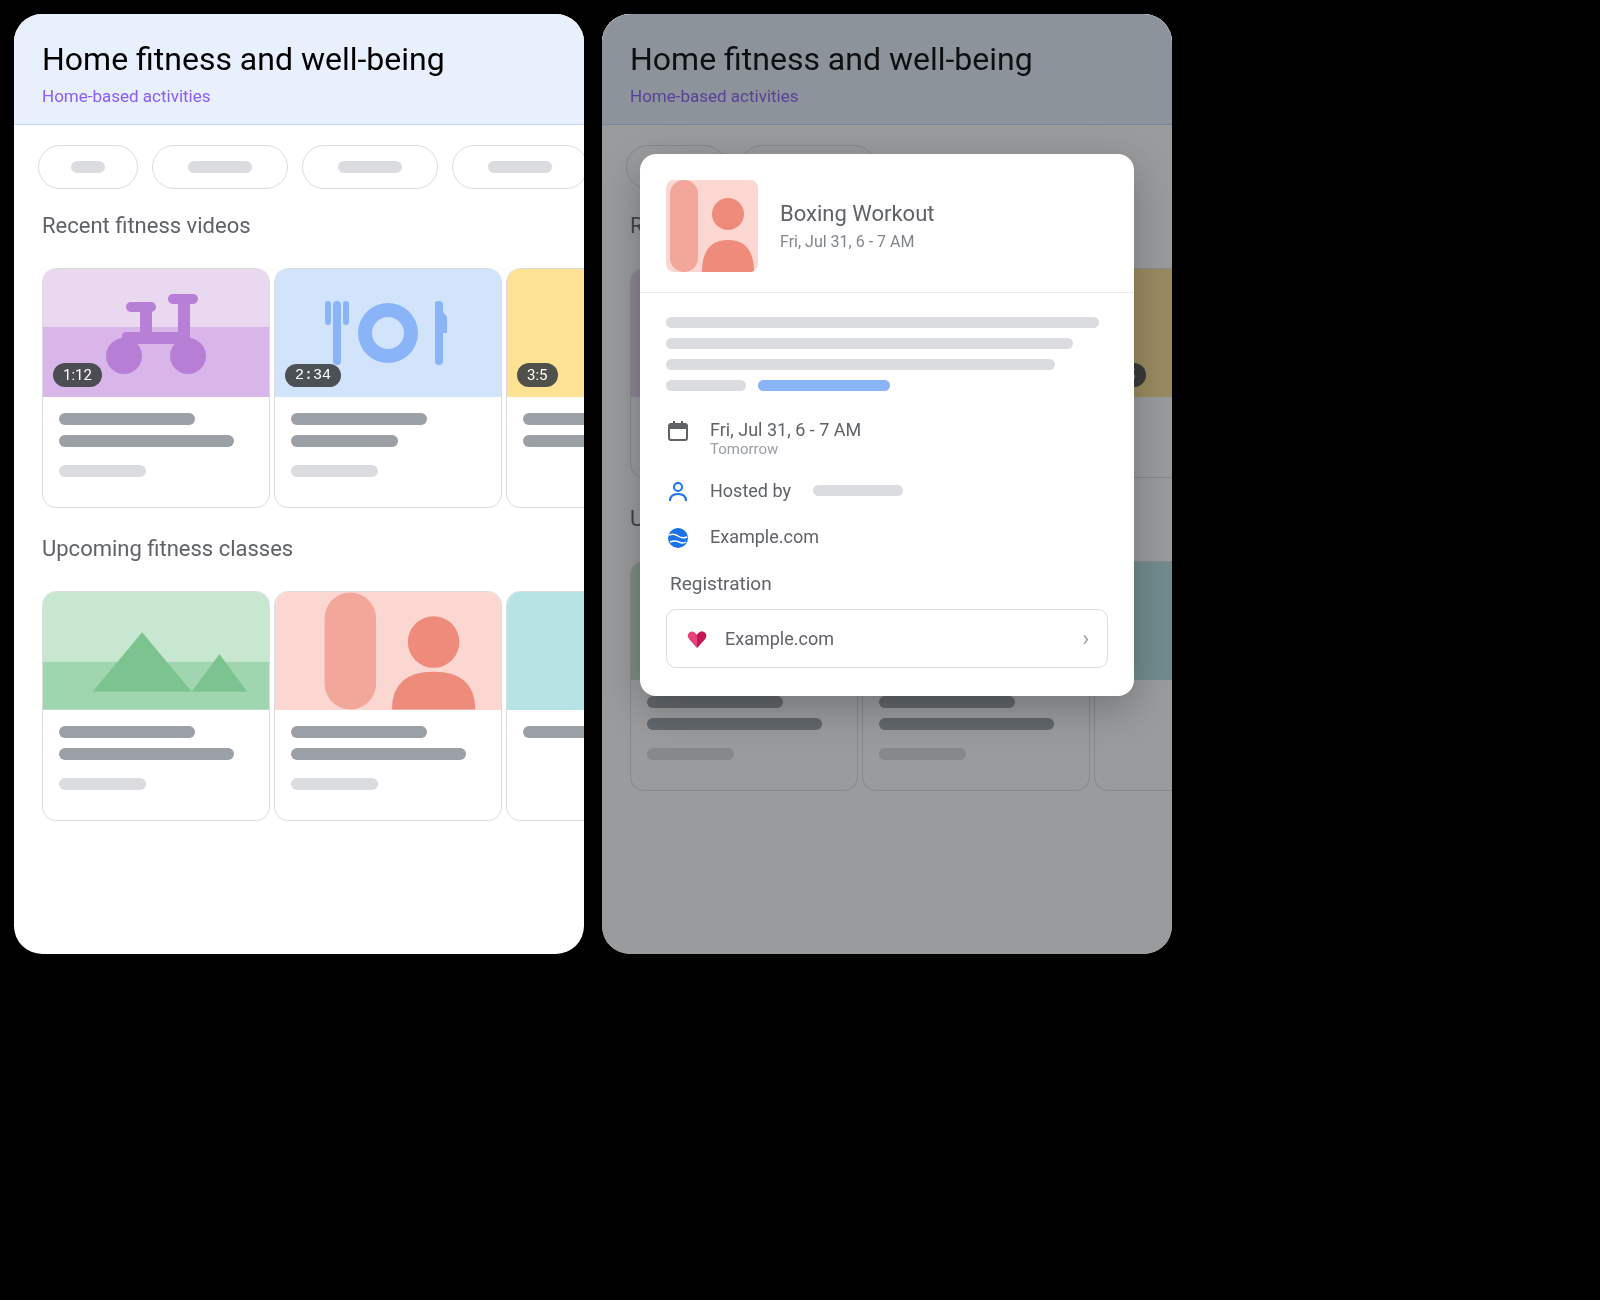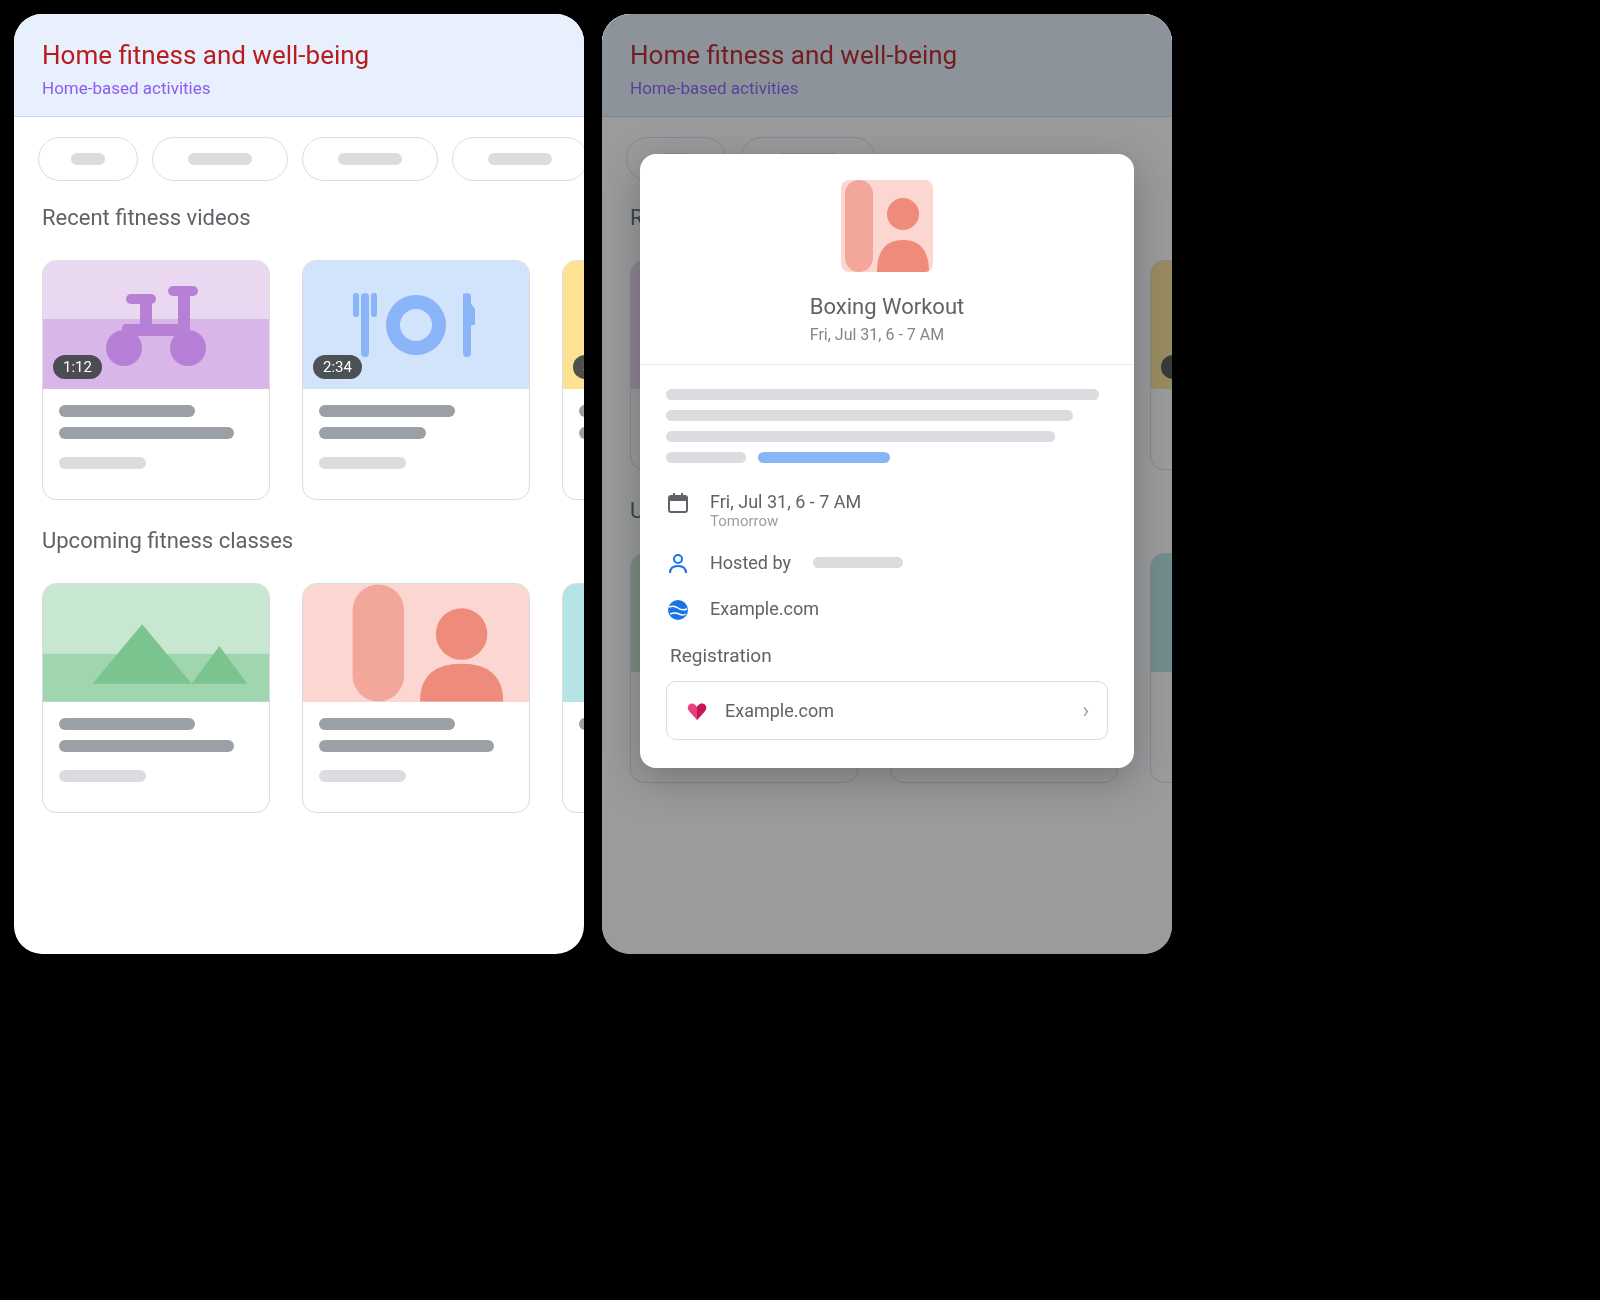--- a/index.html
+++ b/index.html
@@ -18,23 +18,23 @@
     border-radius: 28px;
     overflow: hidden;
     position: relative;
   }
   .header {
     background: #e8f0fe;
     padding: 26px 28px 18px;
     border-bottom: 1px solid #c2d7f5;
   }
   .header h1 {
-    font-size: 26px;
+    font-size: 32px;
     font-weight: 400;
-    color: #b91c1c;
+    color: #000000;
     margin-bottom: 8px;
   }
   .header .sub {
     font-size: 17px;
     color: #8b5cf6;
   }
   .chips {
     display: flex;
     gap: 14px;
     padding: 20px 24px 24px;
@@ -54,21 +54,21 @@
     border-radius: 999px;
     height: 12px;
   }
   .section-title {
     font-size: 22px;
     color: #5f6368;
     padding: 0 28px 14px;
   }
   .hscroll {
     display: flex;
-    gap: 32px;
+    gap: 4px;
     padding: 16px 28px 28px;
     overflow: hidden;
   }
   .card {
     width: 228px;
     flex-shrink: 0;
     border: 1px solid #dadce0;
     border-radius: 14px;
     overflow: hidden;
     background: #fff;
@@ -95,21 +95,21 @@
   .skel {
     background: #9aa0a6;
     border-radius: 999px;
     height: 12px;
     margin-bottom: 10px;
   }
   .skel.light { background: #dadce0; }
   
   .bike-bg { background: #ead7f0; }
   .bike-bg .lower { position:absolute; left:0; right:0; bottom:0; height:55%; background:#d9b6ea; }
-  .food-bg { background: #d2e3fc; }
+  .food-bg { background: #d2e3fc; font-family: Liberation Mono, monospace; }
   .yellow-bg { background: #fde293; }
   .green-bg { background: #c8e7d0; }
   .pink-bg { background: #fcd7d2; }
   .teal-bg { background: #b6e4e4; }
   .overlay {
     position: absolute;
     inset: 0;
     background: rgba(32,33,36,.45);
     border-radius: 28px;
   }
@@ -123,21 +123,20 @@
     box-shadow: 0 12px 40px rgba(0,0,0,.25);
     padding: 0;
     z-index: 5;
   }
   .modal-head {
     display: flex;
     gap: 22px;
     padding: 26px 26px 20px;
     border-bottom: 1px solid #e8eaed;
     align-items: center;
-    flex-direction: column;
   }
   .modal-avatar {
     width: 92px; height: 92px;
     background: #fcd7d2;
     border-radius: 8px;
     position: relative;
     overflow: hidden;
   }
   .modal-title { font-size: 22px; color: #5f6368; font-weight: 400; margin-bottom: 6px;}
   .modal-sub { font-size: 16px; color: #80868b; }

